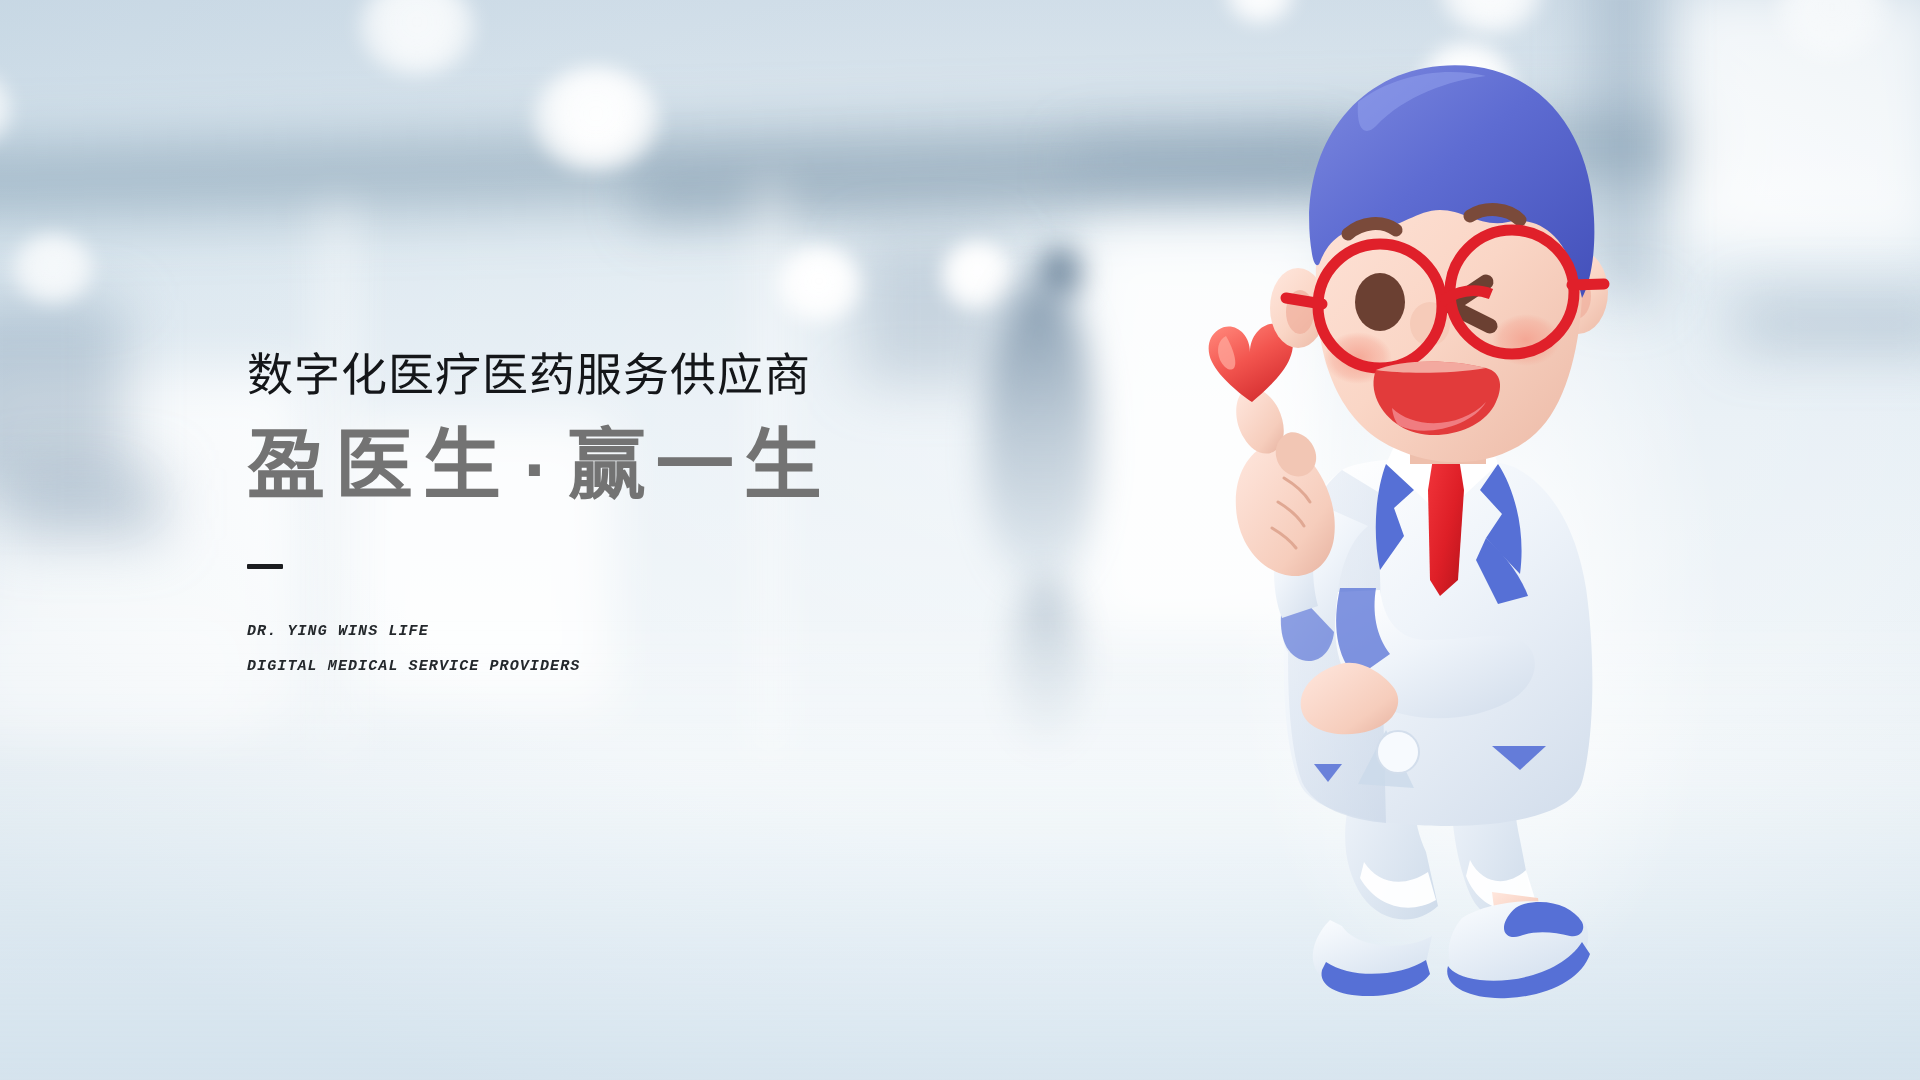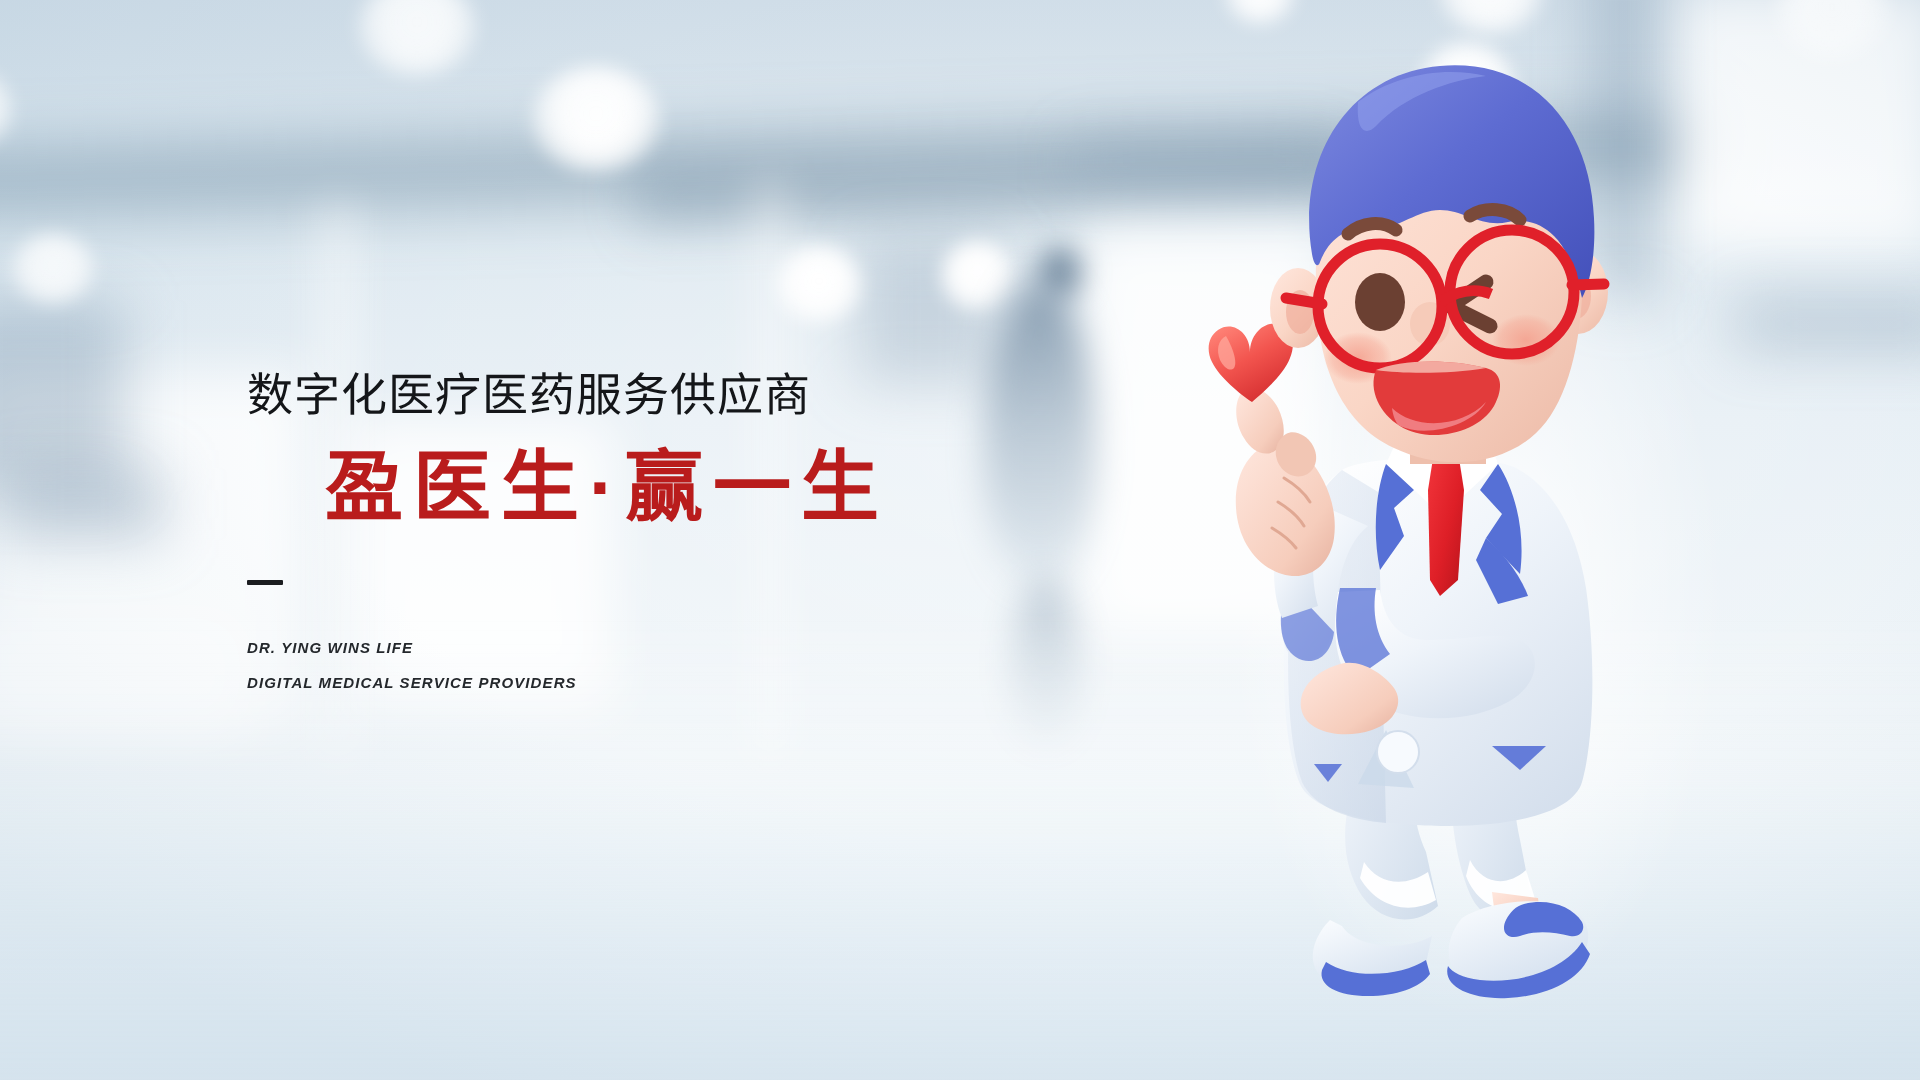--- a/index.html
+++ b/index.html
@@ -126,43 +126,43 @@
     background: radial-gradient(ellipse 70% 60% at 58% 42%,
         rgba(255,255,255,.38) 0%,
         rgba(255,255,255,.06) 55%,
         rgba(170,196,214,.22) 100%);
   }
 
   
   .copy {
     position: absolute;
     left: 247px;
-    top: 371px;
+    top: 355px;
     width: 720px;
+    font-family: Liberation Mono, monospace;
   }
 
   .eyebrow {
     margin: 0;
     font-size: 46px;
     line-height: 1.06;
     letter-spacing: 1px;
     font-weight: 400;
     color: #141619;
     white-space: nowrap;
   }
 
   .slogan {
     margin: 26px 0 13px 0;
     font-size: 78px;
     line-height: 1.06;
     font-weight: 700;
-    color: #b91c1c;
+    color: #737373;
     letter-spacing: 10px;
     white-space: nowrap;
-    text-align: center;
   }
 
   .rule {
     margin-top: 52px;
     width: 36px;
     height: 5px;
     background: #1b1d20;
     border-radius: 1px;
   }
 

